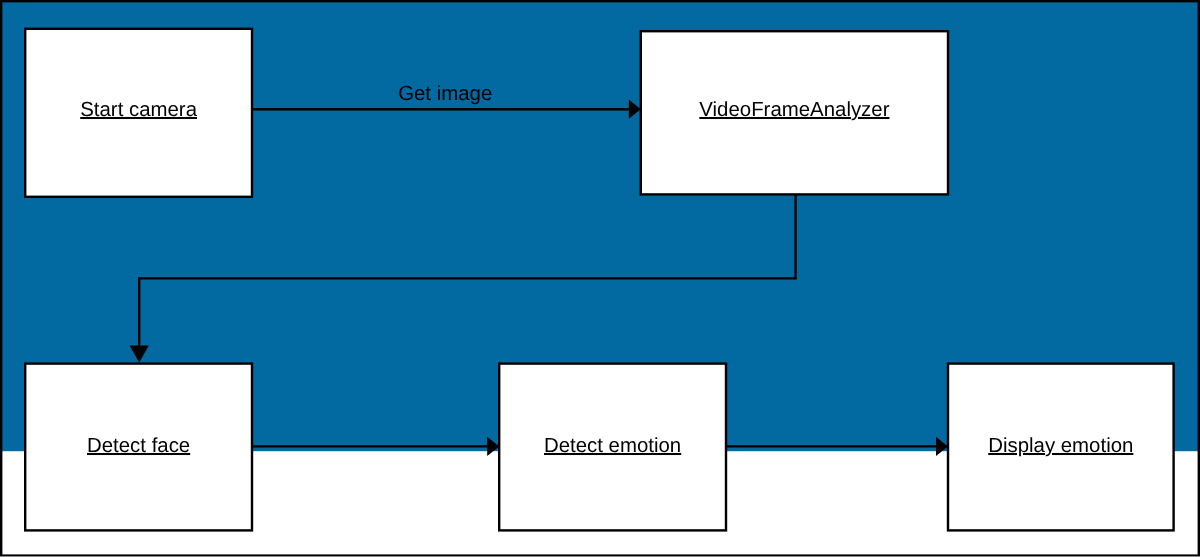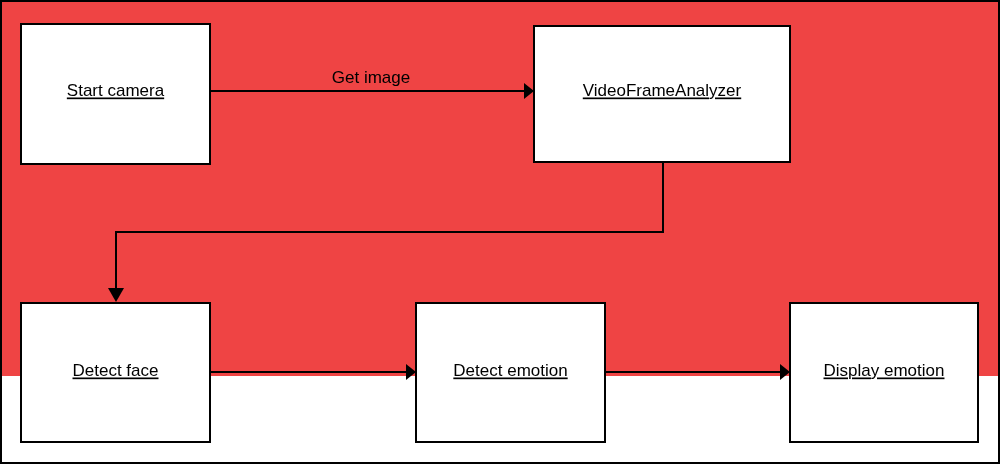--- a/index.html
+++ b/index.html
@@ -10,21 +10,21 @@
   body {
     width: 1000px;
     height: 464px;
     font-family: "Liberation Sans", sans-serif;
     overflow: hidden;
   }
   #canvas {
     position: relative;
     width: 1000px;
     height: 376px;
-    background: #ef4444;
+    background: #0369a1;
     box-sizing: border-box;
   }
   #flow-svg {
     position: absolute;
     top: 0;
     left: 0;
     width: 1000px;
     height: 464px;
     display: block;
   }

